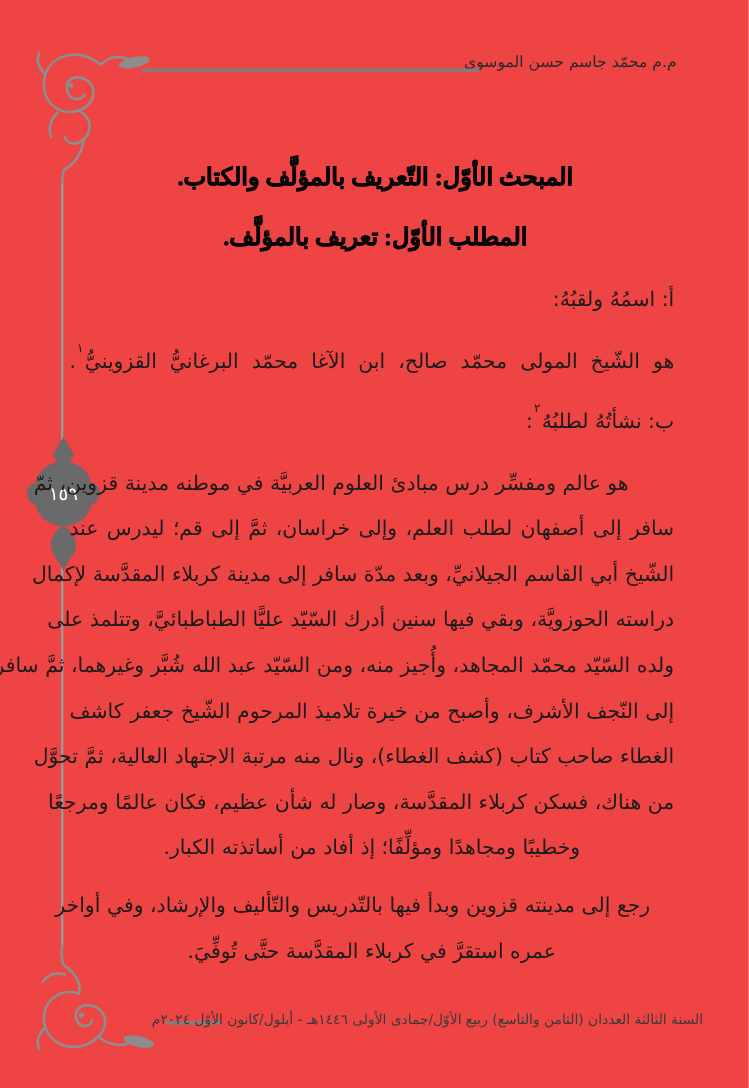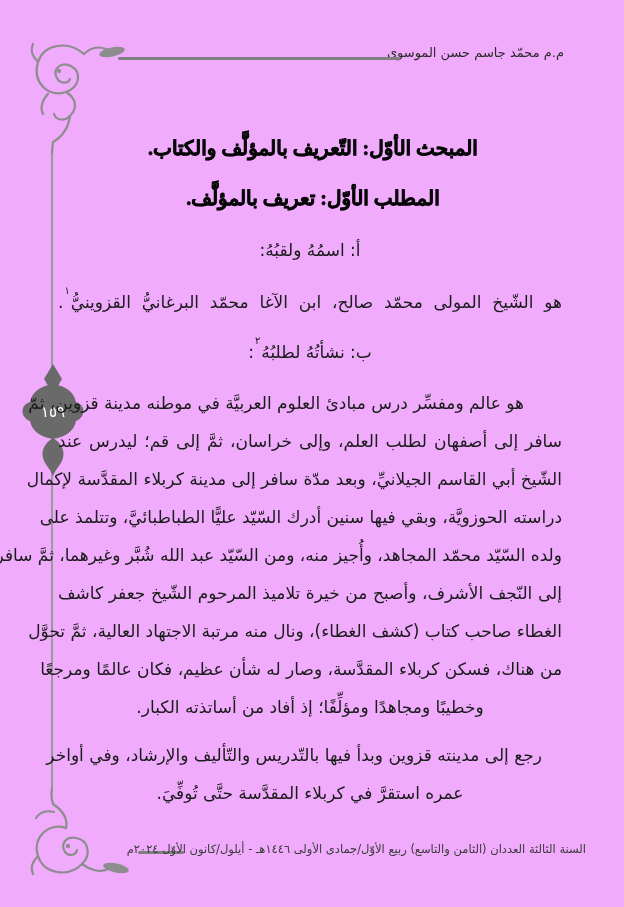--- a/index.html
+++ b/index.html
@@ -1,19 +1,19 @@
 <!DOCTYPE html>
 <html lang="ar" dir="rtl"><head>
 <meta charset="utf-8">
 <style>
   html,body{margin:0;padding:0;background:#e8e8e8;}
   .page{
     position:relative;
     width:624px;height:907px;
-    background:#f0abfc;
+    background:#ef4444;
     overflow:hidden;
     font-family:"DejaVu Sans",sans-serif;
     color:#1b1b1b;
     direction:rtl;
   }
   
   .running-head{
     position:absolute;top:45px;right:60px;
     font-size:13px;color:#2a2a2a;white-space:nowrap;
   }
@@ -42,21 +42,21 @@
   .heading.h2{top:181px;text-align:center;}
   
   .content{
     position:absolute;top:231px;right:62px;left:58px;
     font-size:17px;
   }
   .bline{
     height:38px;line-height:38px;white-space:nowrap;
     text-align:justify;text-align-last:justify;text-justify:inter-word;
   }
-  .rline{height:38px;line-height:38px;text-align:center;white-space:nowrap;}
+  .rline{height:38px;line-height:38px;text-align:right;white-space:nowrap;}
   .cline{height:38px;line-height:38px;text-align:right;text-align-last:center;white-space:nowrap;}
   .indent-lg{padding-right:38px;}
   .indent-sm{padding-right:20px;}
   .gap14{margin-top:14px;} .gap13{margin-top:13px;}
   .gap12{margin-top:12px;} .gap10{margin-top:10px;}
   sup.fn{
     font-size:10px;line-height:0;position:relative;top:-7px;margin:0 1px;
   }
   
   .footer-rule{

